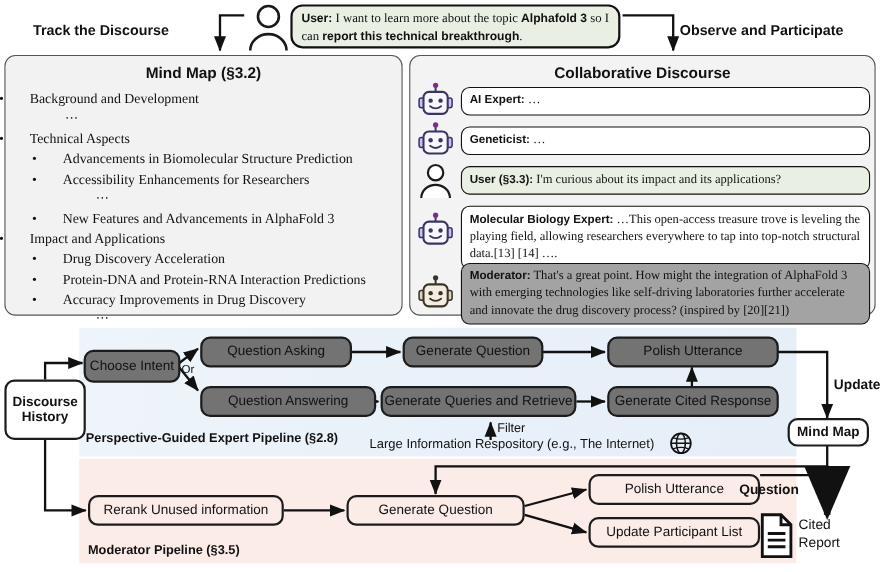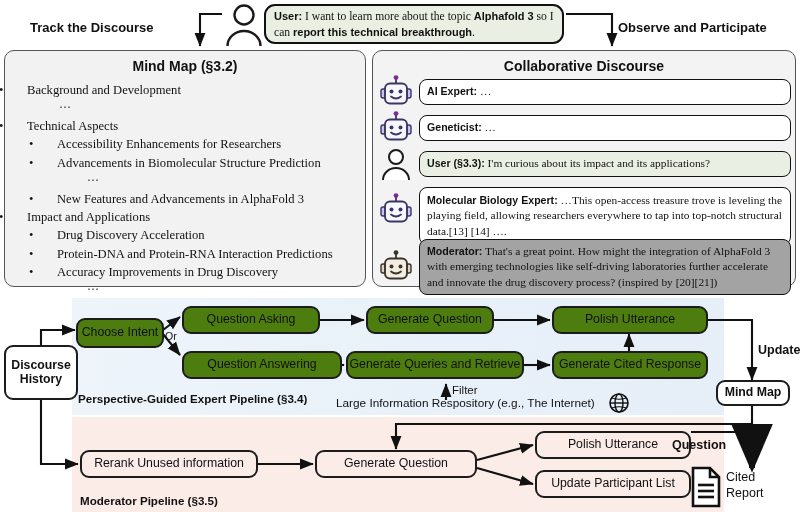--- a/index.html
+++ b/index.html
@@ -42,21 +42,21 @@
   .toplabel{position:absolute;font-weight:700;font-size:13px;}
 
   
   #expert-band{position:absolute;left:72px;top:298px;width:652px;height:117px;
        background:linear-gradient(95deg,#eef4fa 0%,#e8f1f9 55%,#e6eff8 100%);}
   #moderator-band{position:absolute;left:72px;top:417px;width:652px;height:95px;
        background:#fbece8;}
   .bandlabel{position:absolute;font-weight:700;font-size:11.6px;}
 
   .pbox{position:absolute;box-sizing:border-box;border:2px solid #1c1c1c;
-        border-radius:9px;background:#4d7c0f;display:flex;align-items:center;
+        border-radius:9px;background:#737373;display:flex;align-items:center;
         justify-content:center;text-align:center;font-size:12.3px;font-weight:400;
         line-height:1.1;}
   .pbox.pink{background:#fbece8;}
   .pbox.white{background:#fff;font-weight:700;}
 
   svg.ovl{position:absolute;left:0;top:0;width:800px;height:520px;
           pointer-events:none;}
   .smalllbl{position:absolute;font-size:11px;font-weight:700;}
   .normlbl{position:absolute;font-size:12.3px;}
 </style>
@@ -74,22 +74,22 @@
 <div id="user-bubble">
   <b>User:</b><span> I want to learn more about the topic </span><b>Alphafold 3</b><span> so I can </span><b>report this technical breakthrough</b><span>.</span>
 </div>
 
 <div class="panel" id="mindmap-panel">
   <div id="mindmap-title">Mind Map (§3.2)</div>
   <div id="mm-list">
       <div class="l1"><span class="bul">•</span><span>Background and Development</span></div>
       <div class="dots">⋯</div>
       <div class="l1"><span class="bul">•</span><span>Technical Aspects</span></div>
+      <div class="l2"><span class="bul">•</span><span>Advancements in Biomolecular Structure Prediction</span></div>
       <div class="l2"><span class="bul">•</span><span>Accessibility Enhancements for Researchers</span></div>
-      <div class="l2"><span class="bul">•</span><span>Advancements in Biomolecular Structure Prediction</span></div>
       <div class="dots2">⋯</div>
       <div class="l2"><span class="bul">•</span><span>New Features and Advancements in AlphaFold 3</span></div>
       <div class="l1"><span class="bul">•</span><span>Impact and Applications</span></div>
       <div class="l2"><span class="bul">•</span><span>Drug Discovery Acceleration</span></div>
       <div class="l2"><span class="bul">•</span><span>Protein-DNA and Protein-RNA Interaction Predictions</span></div>
       <div class="l2"><span class="bul">•</span><span>Accuracy Improvements in Drug Discovery</span></div>
       <div class="dots2">⋯</div>
     </div>
 </div>
 
@@ -154,21 +154,21 @@
       </svg>
       <div class="msg pink" style="left: 46px; top: 188px; width: 372px; height: 56px;">
         <div><b>Moderator:</b><span> That's a great point. How might the integration of AlphaFold 3 with emerging technologies like self-driving laboratories further accelerate and innovate the drug discovery process? (inspired by [20][21])</span></div>
       </div>
     </div>
 </div>
 
 <div id="expert-band"></div>
 <div id="moderator-band"></div>
 
-<div class="bandlabel" style="left:78px;top:392px;">Perspective-Guided Expert Pipeline (§3.4)</div>
+<div class="bandlabel" style="left:78px;top:392px;">Perspective-Guided Expert Pipeline (§2.8)</div>
 <div class="bandlabel" style="left:80px;top:494px;">Moderator Pipeline (§3.5)</div>
 
 <svg class="ovl">
   <defs>
     <marker id="ar" markerWidth="7" markerHeight="7" refX="6.2" refY="3" orient="auto">
       <path d="M0,0.4 L6.6,3 L0,5.6 z" fill="#111"></path>
     </marker>
     <marker id="arb" markerWidth="9" markerHeight="9" refX="7.4" refY="4" orient="auto">
       <path d="M0,0.5 L8.2,4 L0,7.5 z" fill="#111"></path>
     </marker>

